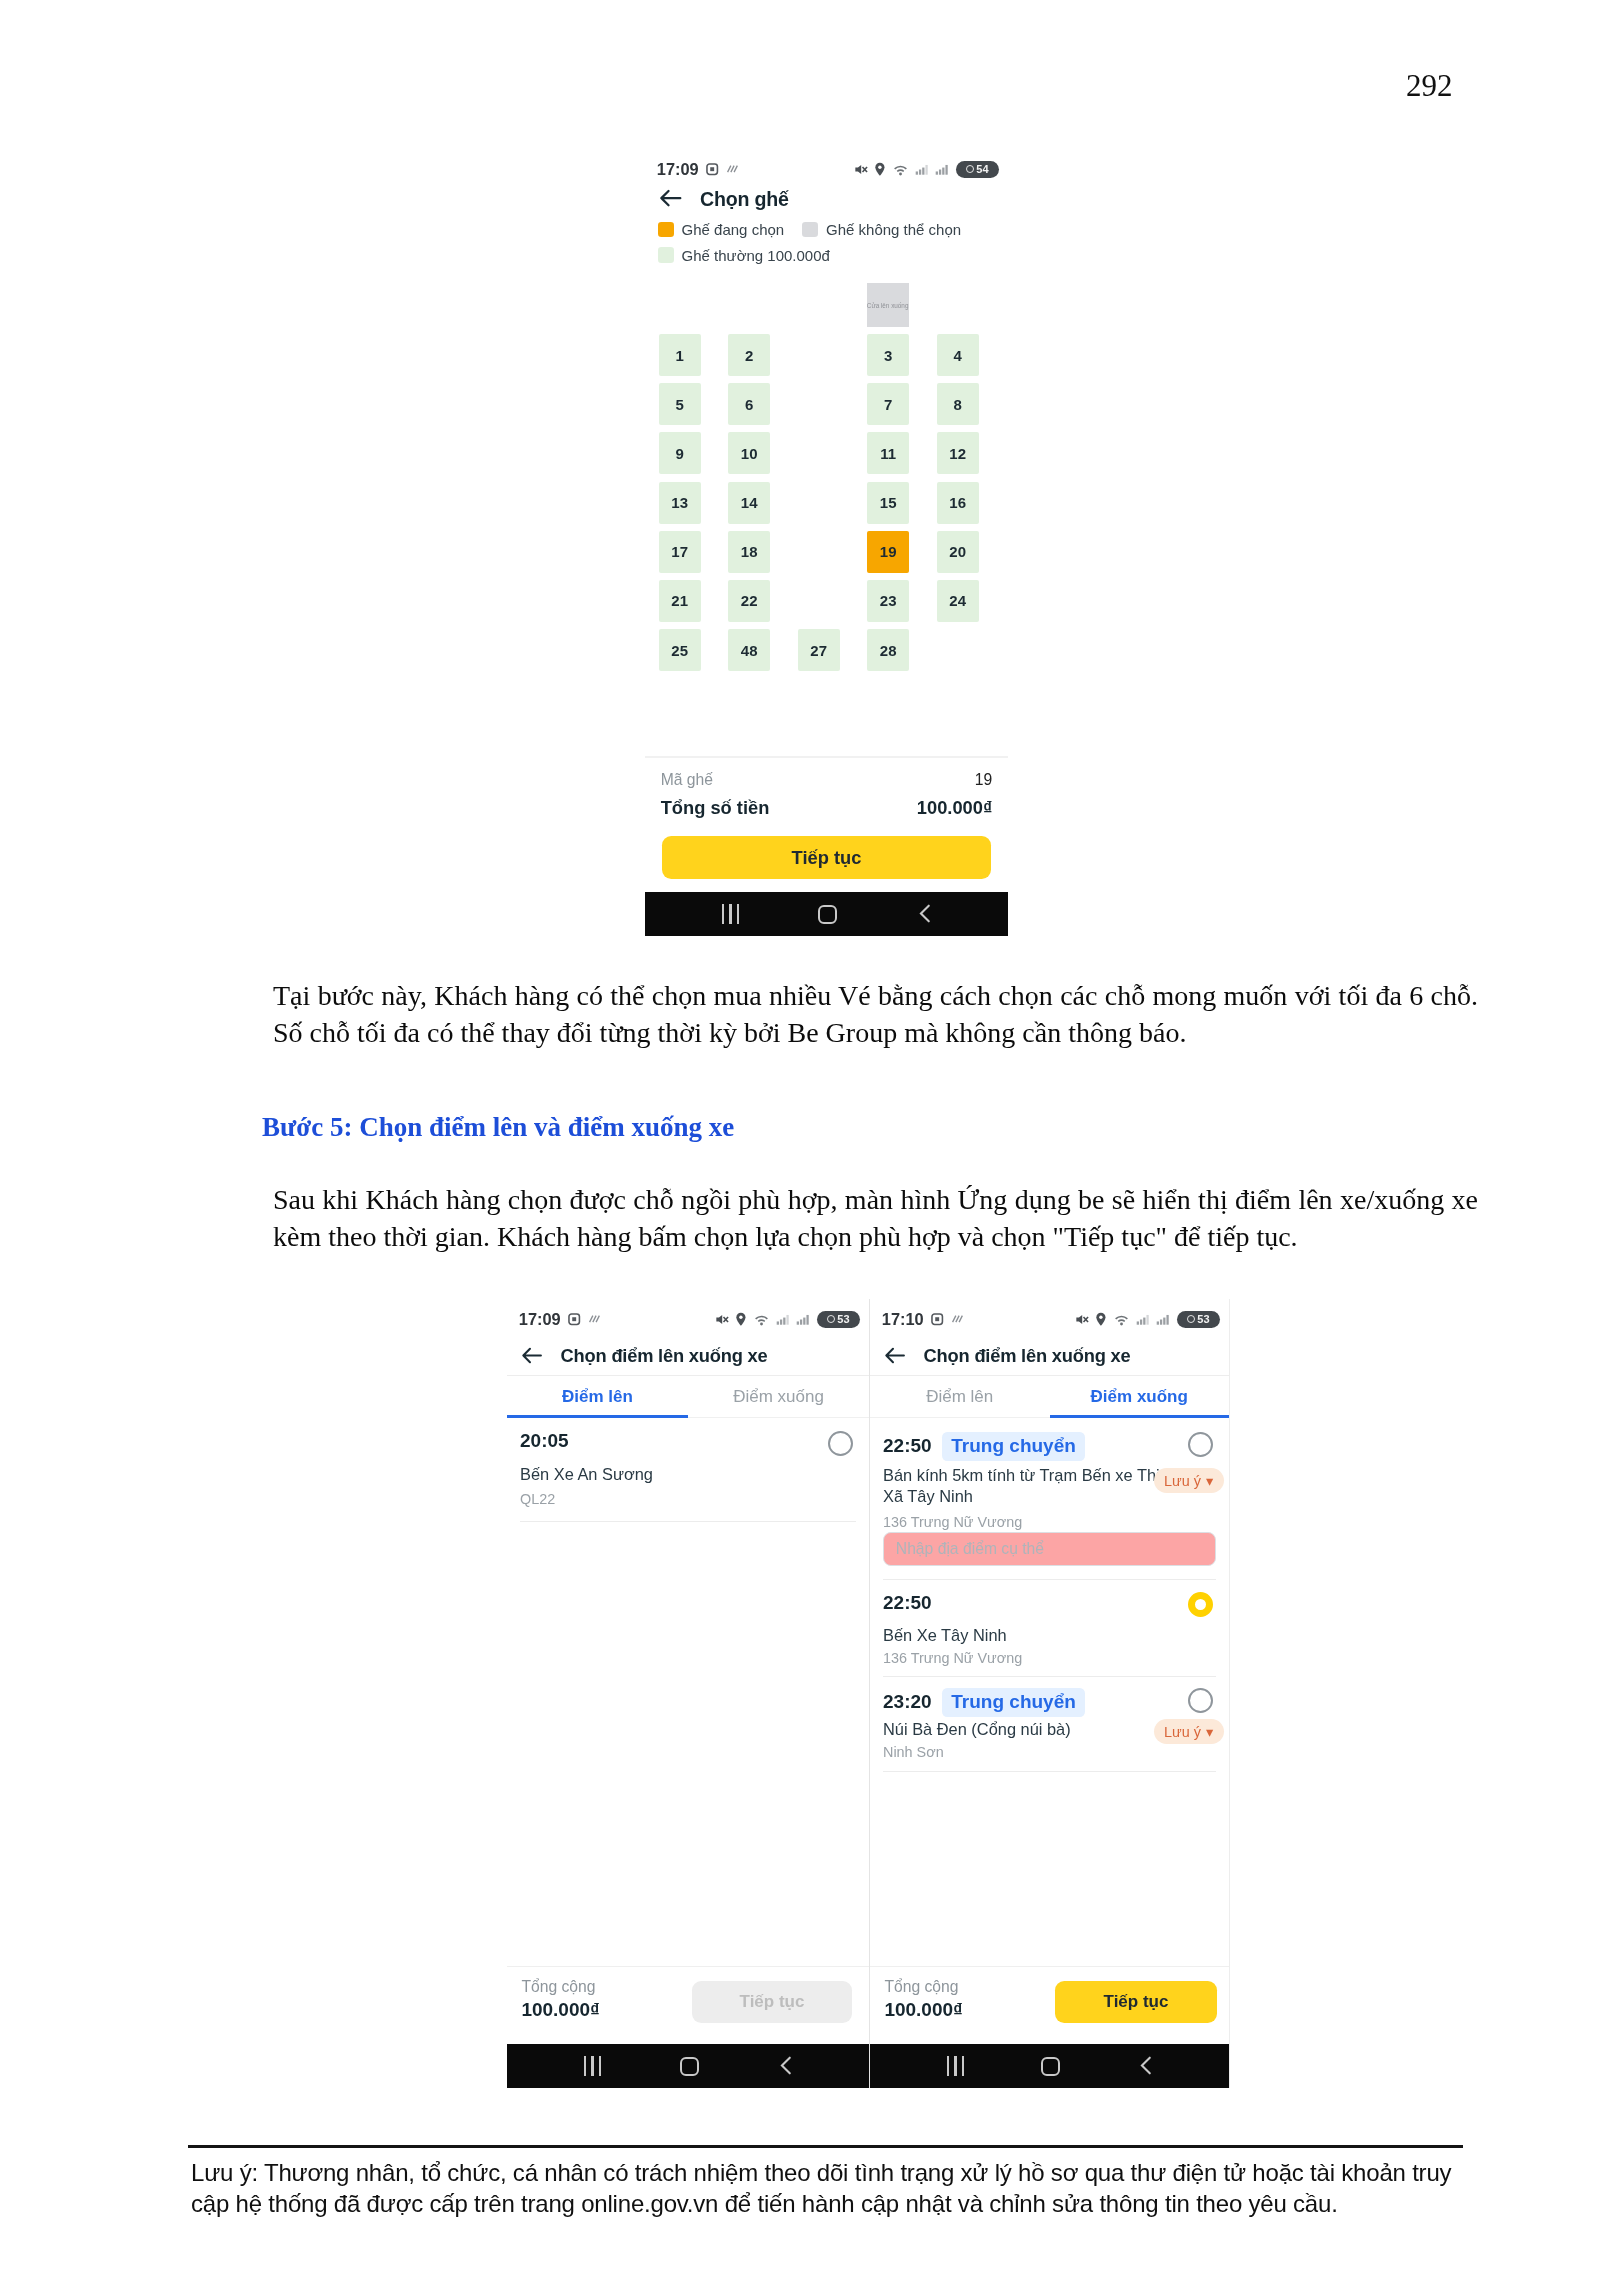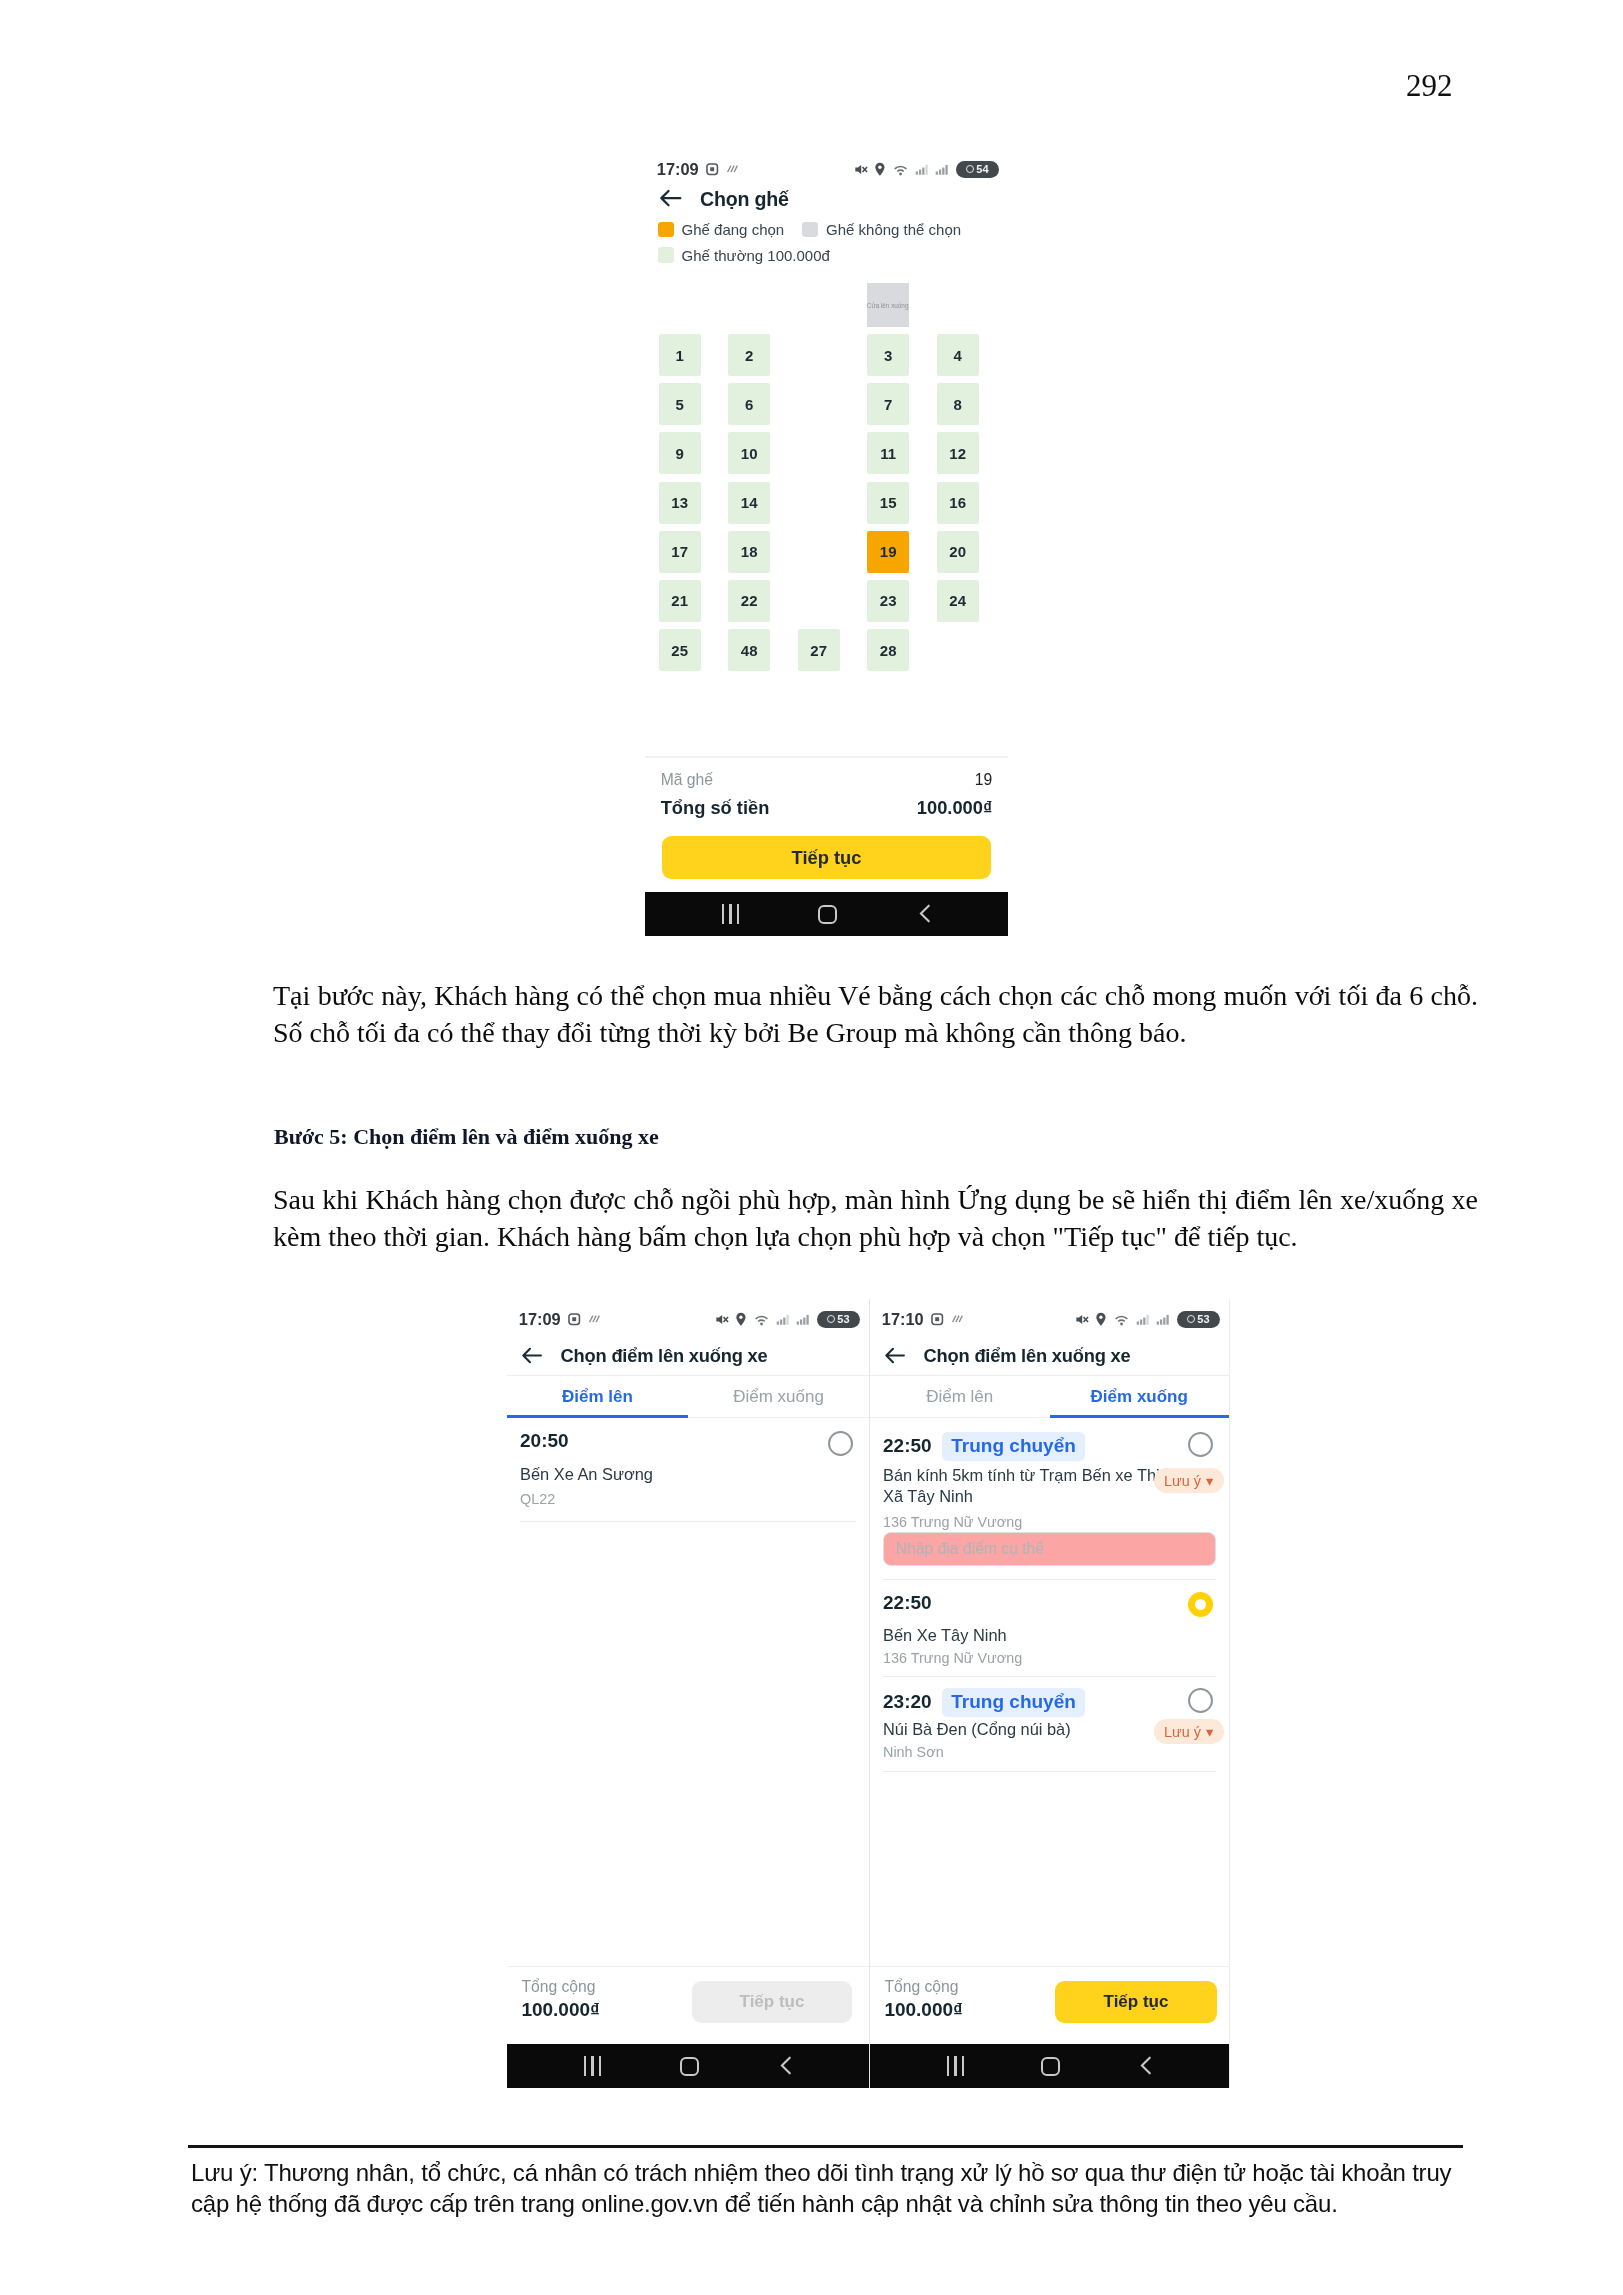--- a/index.html
+++ b/index.html
@@ -5,21 +5,21 @@
   html,body{margin:0;padding:0;background:#ffffff;}
   .page{position:relative;width:1623px;height:2233px;background:#ffffff;overflow:hidden;
         font-family:"Liberation Sans","DejaVu Sans",sans-serif;color:#16262f;}
 
   
   .page-number{position:absolute;left:1406px;top:68px;font-family:"Liberation Serif",serif;
                font-size:31px;color:#111;}
   .body-par{position:absolute;left:257px;width:1205px;font-family:"Liberation Serif",serif;
             font-size:28px;line-height:1.33;text-align:justify;color:#0c0c0c;margin:16px;}
   .step-heading{position:absolute;left:257px;top:1107px;font-family:"Liberation Serif",serif;
-                font-size:22px;font-weight:bold;color:#0f172a;margin:17px;}
+                font-size:27px;font-weight:bold;color:#1d4ed8;margin:5px;}
   .footnote-rule{position:absolute;left:188px;top:2145px;width:1275px;height:2.6px;background:#141414;}
   .footnote{position:absolute;left:191px;top:2157px;width:1273px;font-size:24px;line-height:1.3;
             letter-spacing:-0.2px;color:#101010;margin:0;}
 
   
   .phone{position:absolute;background:#fff;}
   .phone1{left:645px;top:149px;width:363px;height:787px;}
   .phone2{left:507px;top:1299px;width:362px;height:789px;}
   .phone3{left:869px;top:1299px;width:361px;height:789px;border-left:1.3px solid #e4e4e4;
           border-right:0.7px solid #ededed;box-sizing:border-box;}
@@ -368,21 +368,21 @@
     </div>
     <div class="hdr-divider"></div>
 
     <div class="tabs">
       <div class="tab active">Điểm lên</div>
       <div class="tab">Điểm xuống</div>
       <div class="tab-underline left"></div>
     </div>
 
     <div class="stop-time-row" style="top:131px;">
-      <span class="stop-time">20:50</span>
+      <span class="stop-time">20:05</span>
     </div>
     <span class="radio" style="top:132px;"></span>
     <div class="stop-name" style="top:165px;">Bến Xe An Sương</div>
     <div class="stop-addr" style="top:192px;">QL22</div>
     <div class="list-divider" style="top:222px;"></div>
 
     <div class="foot-divider"></div>
     <span class="foot-label">Tổng cộng</span>
     <span class="foot-value">100.000₫</span>
     <button class="foot-btn disabled">Tiếp tục</button>

